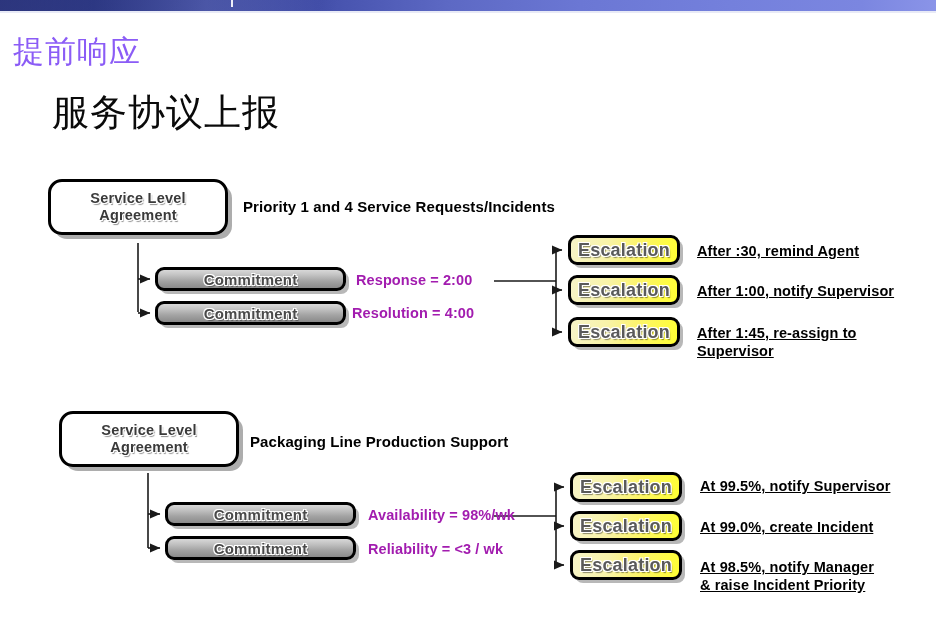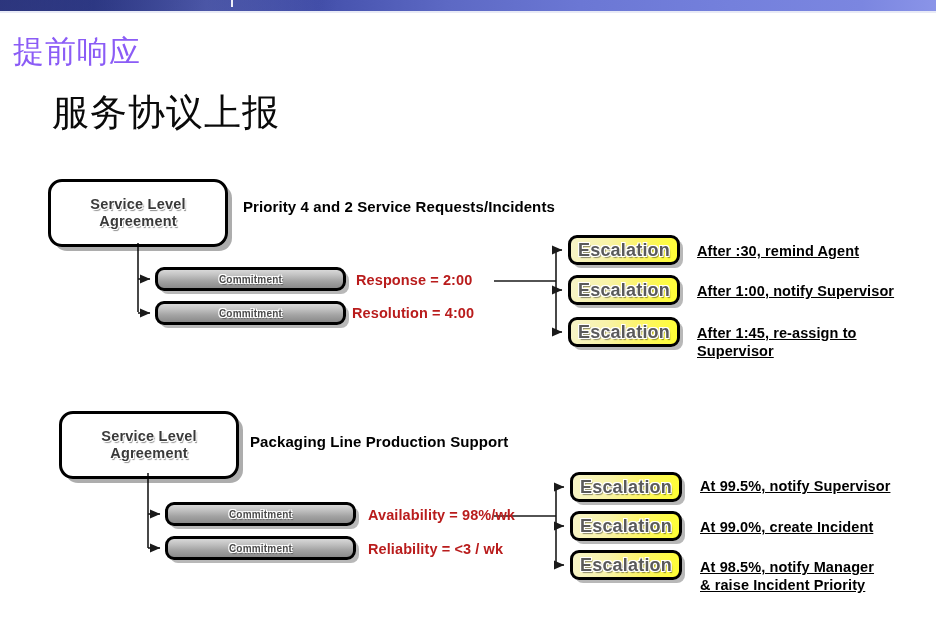--- a/index.html
+++ b/index.html
@@ -67,21 +67,21 @@
     white-space: nowrap;
   }
 
   
   .block { position: absolute; left: 0; top: 0; width: 936px; }
 
   
   .sla-box {
     position: absolute;
     width: 180px;
-    height: 68px;
+    height: 56px;
     border: 3px solid #000000;
     border-radius: 14px;
     background: linear-gradient(90deg,
         #d7412c 0%, #e0573d 14%, #e8apple 0%,
         #e8755c 30%, #eda089 48%, #f0cdc0 62%,
         #ef9f86 76%, #e45f45 90%, #d7412c 100%);
     box-shadow: 5px 5px 0 -1px rgba(0,0,0,0.32);
     box-sizing: border-box;
     display: flex;
     align-items: center;
@@ -111,21 +111,21 @@
     border: 3px solid #000000;
     border-radius: 9px;
     background: linear-gradient(180deg, #d8d8d8 0%, #c2c2c2 28%, #a3a3a3 62%, #8a8a8a 100%);
     box-shadow: 4px 4px 0 -1px rgba(0,0,0,0.28);
     box-sizing: border-box;
     display: flex;
     align-items: center;
     justify-content: center;
   }
   .commit-text {
-    font-size: 10px;
+    font-size: 15px;
     font-weight: bold;
     color: #4a4a4a;
     letter-spacing: 0.2px;
     text-shadow:
       -1px -1px 0 #ffffff,
        1px -1px 0 #ffffff,
       -1px  1px 0 #ffffff,
        1px  1px 0 #ffffff,
        1.5px 1.5px 1px rgba(0,0,0,0.4);
     white-space: nowrap;
@@ -175,21 +175,21 @@
     font-size: 15px;
     font-weight: bold;
     color: #000000;
     white-space: nowrap;
     letter-spacing: 0.1px;
   }
   .metric {
     position: absolute;
     font-size: 14.5px;
     font-weight: bold;
-    color: #b91c1c;
+    color: #a21caf;
     white-space: nowrap;
     letter-spacing: 0.1px;
   }
 
   
   .conn { position: absolute; left: 0; top: 0; overflow: visible; }
 </style>
 </head>
 <body>
 
@@ -223,21 +223,21 @@
     <path d="M556,250 L562,250" stroke="#1a1a1a" stroke-width="1.6" fill="none" marker-end="url(#ah1)"></path>
     <path d="M556,290 L562,290" stroke="#1a1a1a" stroke-width="1.6" fill="none" marker-end="url(#ah1)"></path>
     <path d="M556,332 L562,332" stroke="#1a1a1a" stroke-width="1.6" fill="none" marker-end="url(#ah1)"></path>
   </svg>
 
   <div class="sla-box" style="left:48px; top:179px;">
     <span class="sla-text">Service Level
 Agreement</span>
   </div>
 
-  <div class="heading" style="left:243px; top:198px;">Priority 4 and 2 Service Requests/Incidents</div>
+  <div class="heading" style="left:243px; top:198px;">Priority 1 and 4 Service Requests/Incidents</div>
 
   <div class="commit-box" style="left:155px; top:267px;">
     <span class="commit-text">Commitment</span>
   </div>
   <div class="commit-box" style="left:155px; top:301px;">
     <span class="commit-text">Commitment</span>
   </div>
 
   <div class="metric" style="left:356px; top:272px;">Response = 2:00</div>
   <div class="metric" style="left:352px; top:305px;">Resolution = 4:00</div>

